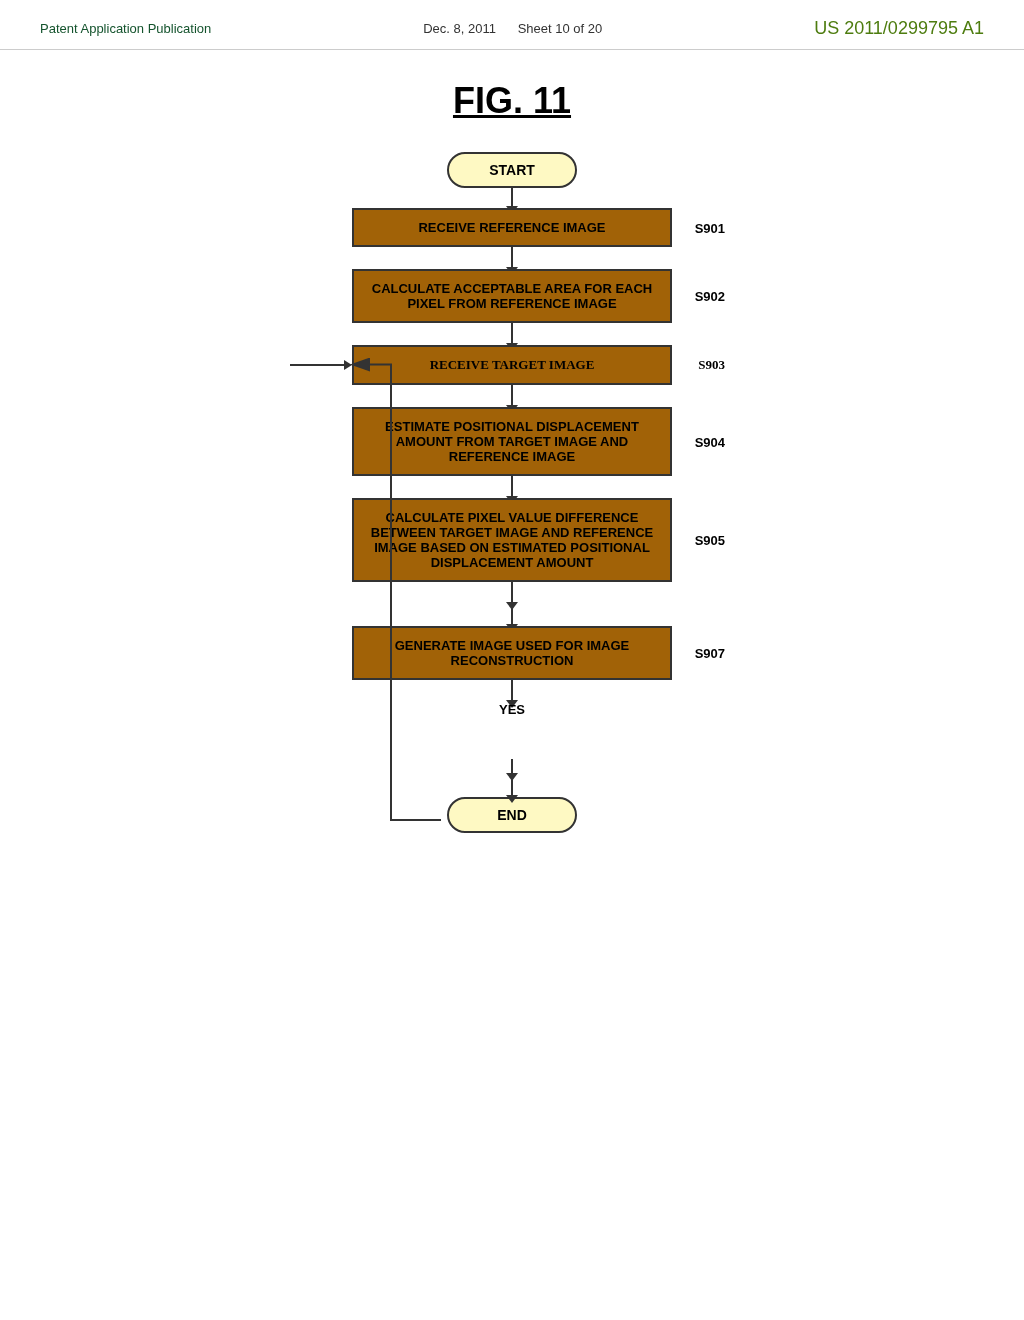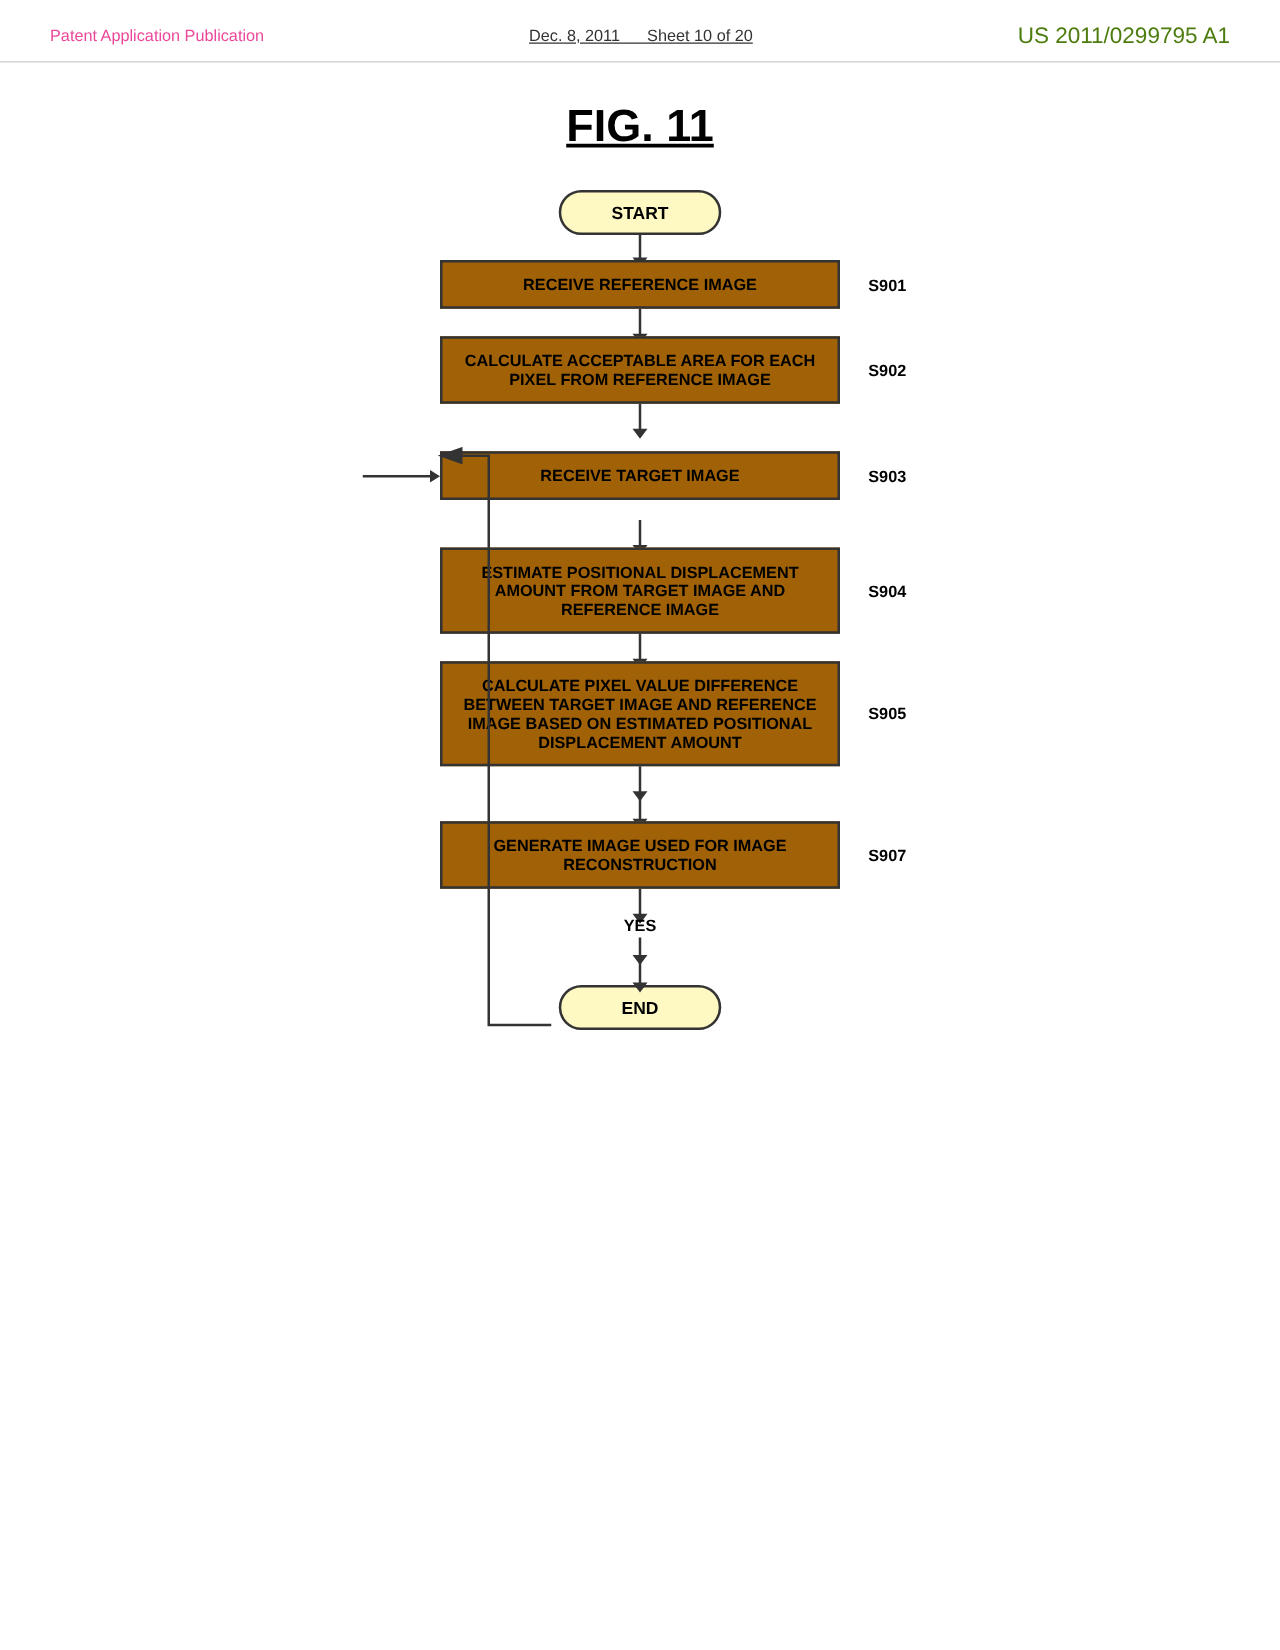--- a/index.html
+++ b/index.html
@@ -15,26 +15,25 @@
     
     .header {
       display: flex;
       justify-content: space-between;
       align-items: center;
       padding: 18px 40px 10px 40px;
       border-bottom: 1px solid #ccc;
     }
     .header-left {
       font-size: 13px;
-      color: #ec4899;
+      color: #14532d;
     }
     .header-center {
       font-size: 13px;
       color: #333;
-      text-decoration: underline;
     }
     .header-right {
       font-size: 18px;
       color: #4d7c0f;
     }
 
     
     .main {
       display: flex;
       flex-direction: column;
@@ -154,21 +153,21 @@
     <div class="arrow-down"></div>
 
     <div style="position:relative; width:320px;">
 
       <div style="position:absolute; left:-62px; top:50%; transform:translateY(-50%); display:flex; align-items:center;">
         <svg width="62" height="14">
           <line x1="0" y1="7" x2="54" y2="7" stroke="#333" stroke-width="2"></line>
           <polygon points="54,2 62,7 54,12" fill="#333"></polygon>
         </svg>
       </div>
-      <div class="rect-box" style="margin:16px auto;">
+      <div class="rect-box" style="margin:0 auto;font-family:Liberation Serif, serif;">
         <span>RECEIVE TARGET IMAGE</span>
         <span class="step-label">S903</span>
       </div>
     </div>
 
     <div class="arrow-down"></div>
 
     <div class="rect-box">
       <span>ESTIMATE POSITIONAL DISPLACEMENT AMOUNT FROM TARGET IMAGE AND REFERENCE IMAGE</span>
       <span class="step-label">S904</span>
@@ -191,21 +190,21 @@
       <span class="step-label">S907</span>
     </div>
 
     <div class="arrow-down"></div>
 
 
     <div style="position:absolute; left:0; top:0; width:100%; height:100%; pointer-events:none; overflow:visible;">
       
     </div>
 
-    <div style="position:relative; display:flex; flex-direction:column; align-items:center;">
+    <div style="position:relative; display:flex; flex-direction:column; align-items:center;gap:40px;">
       <div style="font-size:13px; font-weight:bold; margin-bottom:2px;">YES</div>
       <div class="arrow-down" style="height:16px;"></div>
     </div>
 
 
     <div class="arrow-down"></div>
 
     <div class="pill" style="min-width:130px;">END</div>
 
   <svg style="position: absolute; top: 0px; left: 0px; width: 500px; height: 883px; overflow: visible; pointer-events: none; z-index: 10;">

